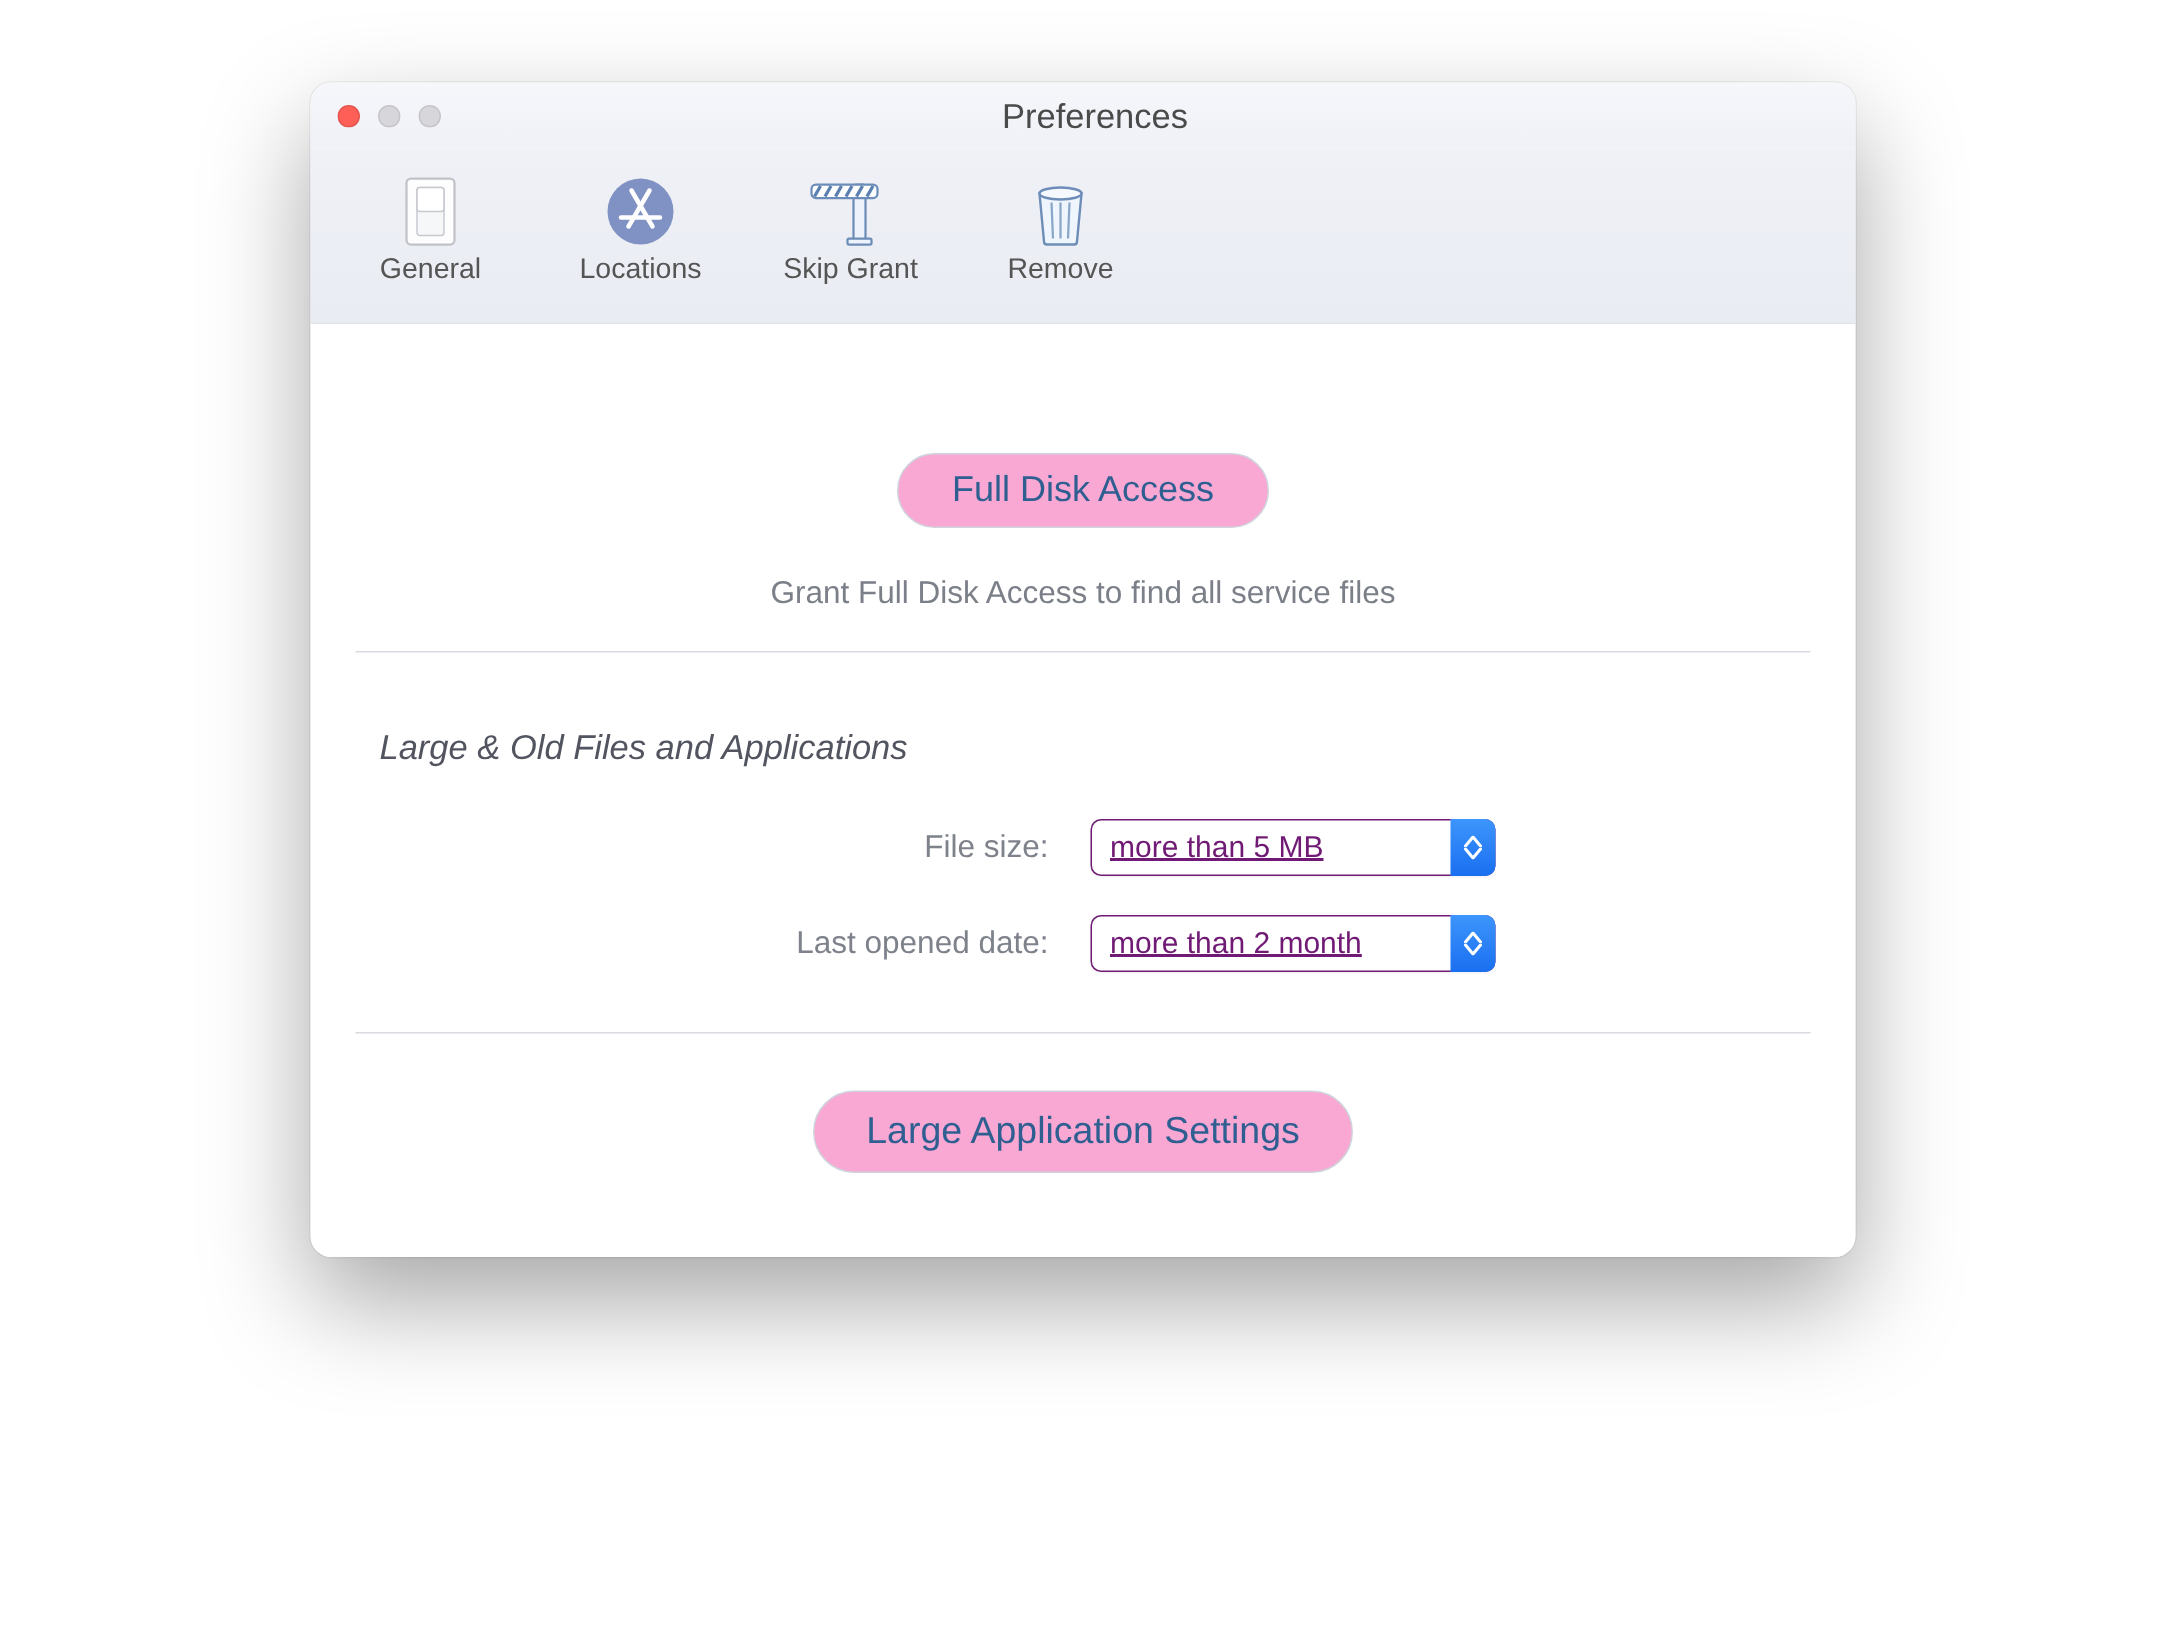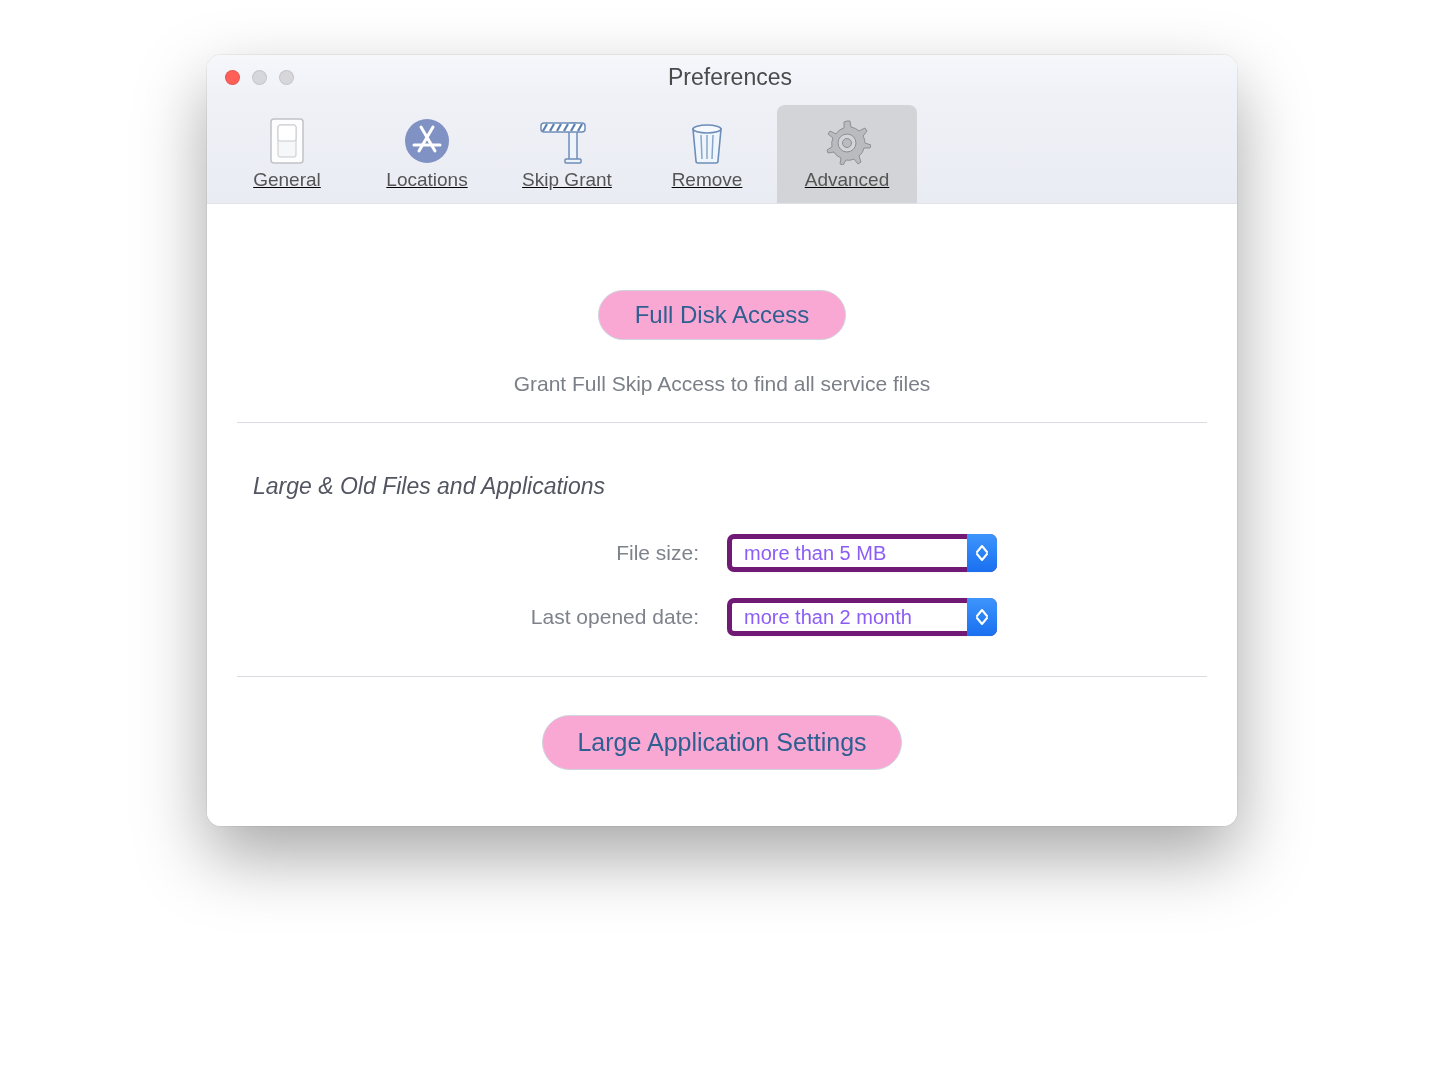--- a/index.html
+++ b/index.html
@@ -47,27 +47,26 @@
     font-weight: 400;
   }
   .toolbar {
     display: flex;
     background: linear-gradient(#eff1f7,#eaecf3);
     padding: 6px 10px 0 10px;
     border-bottom: 1px solid #e0e2e8;
   }
   .tab {
     width: 140px;
-    padding: 10px 0 12px 0;
+    padding: 10px 0 24px 0;
     display: flex;
     flex-direction: column;
     align-items: center;
     cursor: pointer;
     border-radius: 8px 8px 0 0;
-    text-decoration: underline;
   }
   .tab.selected {
     background: #d3d4d8;
   }
   .tab .icon {
     height: 52px;
     display: flex;
     align-items: center;
     justify-content: center;
   }
@@ -124,30 +123,31 @@
     color: #7e828b;
     padding-right: 28px;
   }
   .select-wrap {
     position: relative;
     width: 270px;
   }
   .select {
     width: 100%;
     height: 38px;
-    border: 5px solid #701a75;
+    border: 1px solid #701a75;
     border-radius: 7px;
     background: #fff;
     font-size: 20px;
-    color: #8b5cf6;
+    color: #701a75;
     padding: 0 40px 0 12px;
     display: flex;
     align-items: center;
     cursor: pointer;
     box-shadow: 0 1px 1px rgba(0,0,0,0.04);
+    text-decoration: underline;
   }
   .stepper {
     position: absolute;
     right: 0; top: 0;
     width: 30px; height: 38px;
     background: linear-gradient(#3d95fc,#1a6ff0);
     border-radius: 0 7px 7px 0;
     display: flex;
     flex-direction: column;
     align-items: center;
@@ -226,40 +226,28 @@
           <path d="M6 12 L34 12 L31 44 Q31 46 29 46 L11 46 Q9 46 9 44 Z" fill="#eef5fd" stroke="#6d8db8" stroke-width="1.6"></path>
           <ellipse cx="20" cy="12" rx="14" ry="4" fill="#f5f9fe" stroke="#6d8db8" stroke-width="1.6"></ellipse>
           <line x1="14" y1="18" x2="15" y2="42" stroke="#8aa6c7" stroke-width="1.5"></line>
           <line x1="20" y1="18" x2="20" y2="42" stroke="#8aa6c7" stroke-width="1.5"></line>
           <line x1="26" y1="18" x2="25" y2="42" stroke="#8aa6c7" stroke-width="1.5"></line>
         </svg>
       </div>
       <div class="label">Remove</div>
     </div>
 
-    <div class="tab selected">
-      <div class="icon">
-        <svg width="48" height="48" viewBox="0 0 48 48">
-          <g fill="#b9bbbf" stroke="#8d8f94" stroke-width="1">
-            <path d="M24 4 L27 4 L28 10 Q33 11 36 14 L42 11 L44 14 L40 19 Q42 22 42 26 L48 28 L47 31 L41 31 Q40 36 36 39 L38 45 L35 47 L31 42 Q27 44 23 43 L20 48 L17 47 L18 41 Q13 39 11 35 L5 36 L4 33 L9 30 Q8 25 10 21 L5 17 L7 14 L13 17 Q16 12 21 11 L21 5 Z"></path>
-          </g>
-          <circle cx="24" cy="26" r="9" fill="#d3d4d8" stroke="#8d8f94" stroke-width="1"></circle>
-          <circle cx="24" cy="26" r="4.5" fill="#b9bbbf" stroke="#8d8f94" stroke-width="1"></circle>
-        </svg>
-      </div>
-      <div class="label">Advanced</div>
-    </div>
 
   </div>
 
   <div class="content">
 
     <button class="pill-btn">Full Disk Access</button>
 
-    <div class="subtext">Grant Full Skip Access to find all service files</div>
+    <div class="subtext">Grant Full Disk Access to find all service files</div>
 
     <hr class="divider">
 
     <div class="section-title">Large &amp; Old Files and Applications</div>
 
     <div class="field-row">
       <div class="field-label">File size:</div>
       <div class="select-wrap">
         <div class="select">
           <span>more than 5 MB</span>

